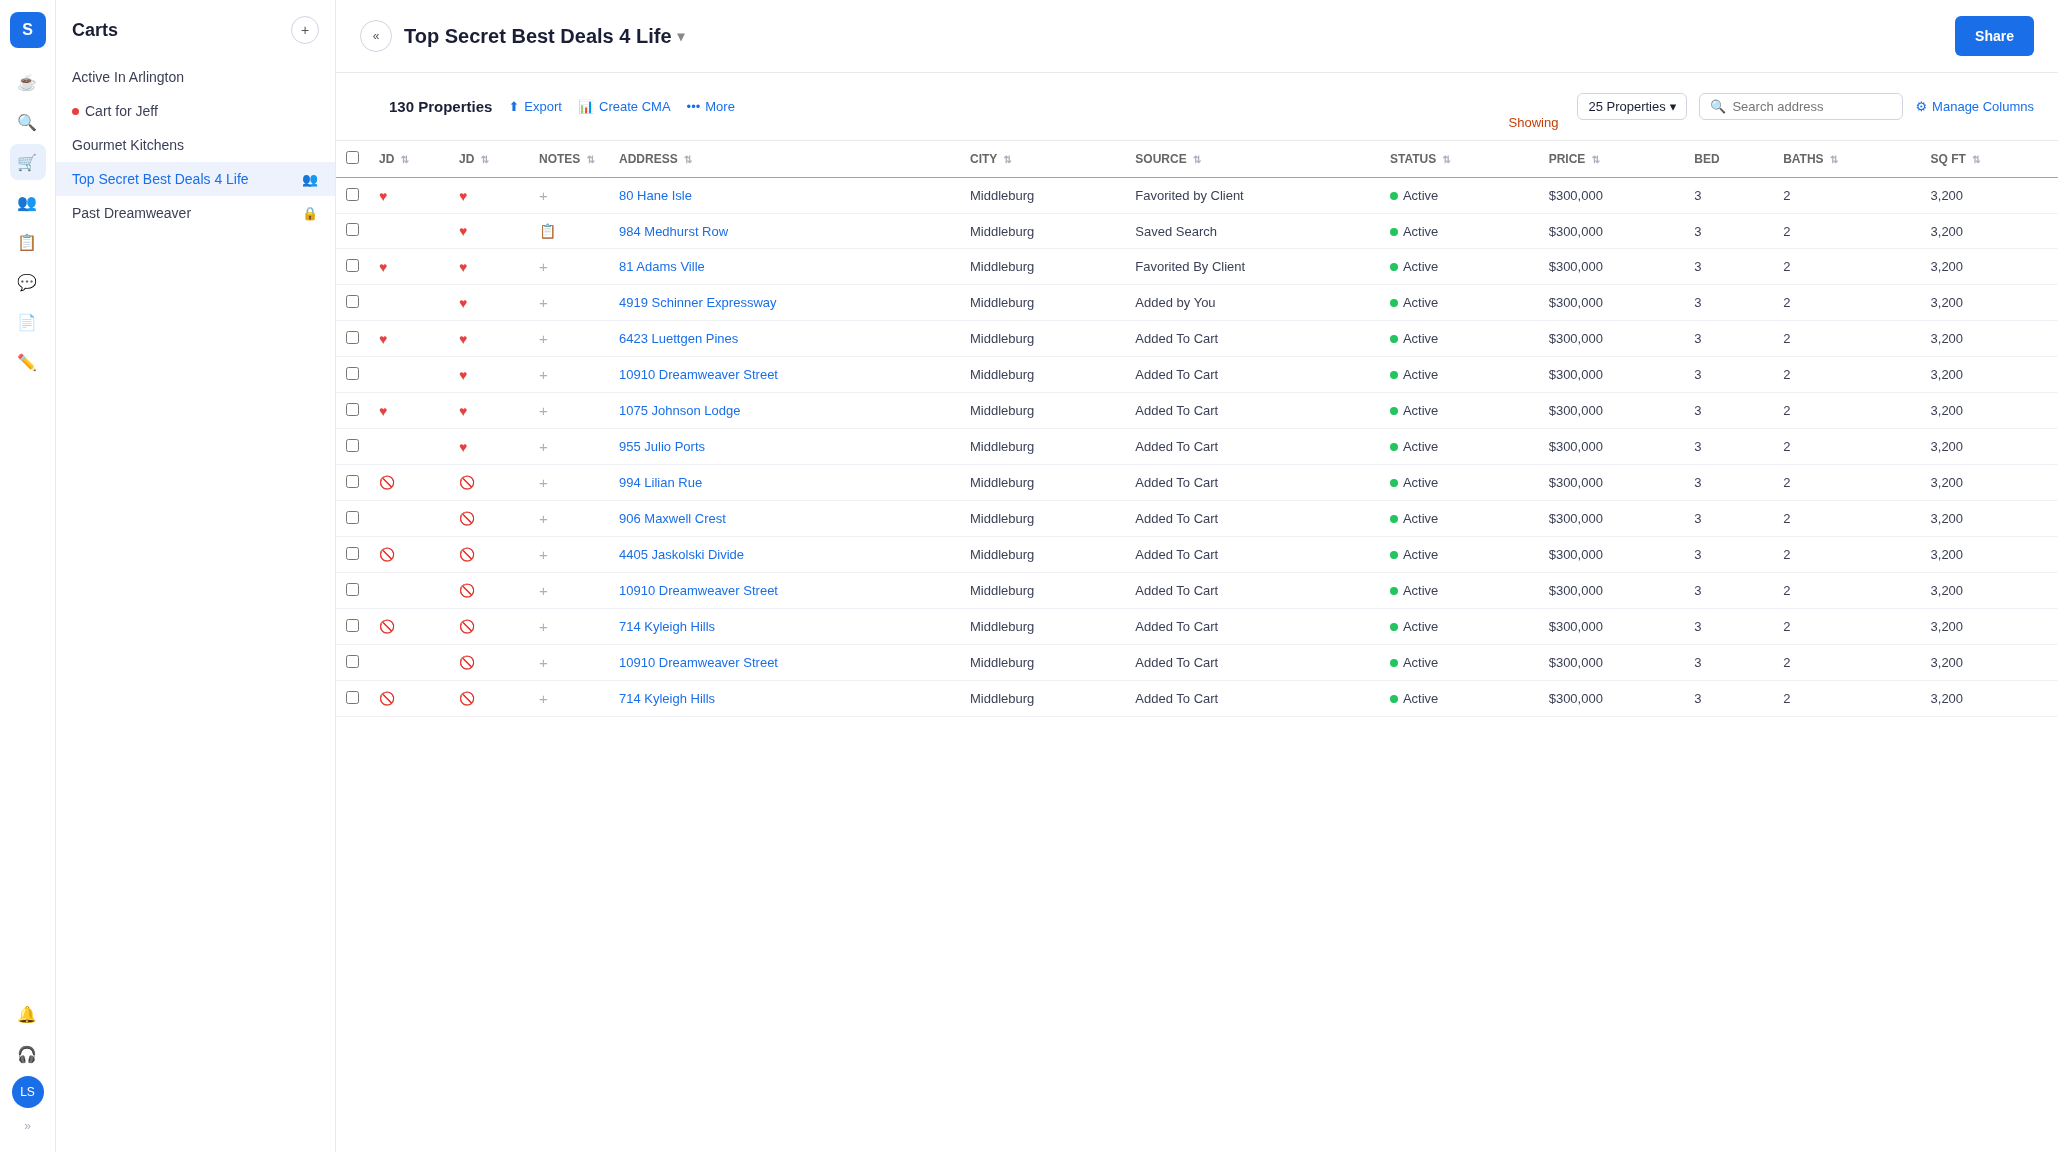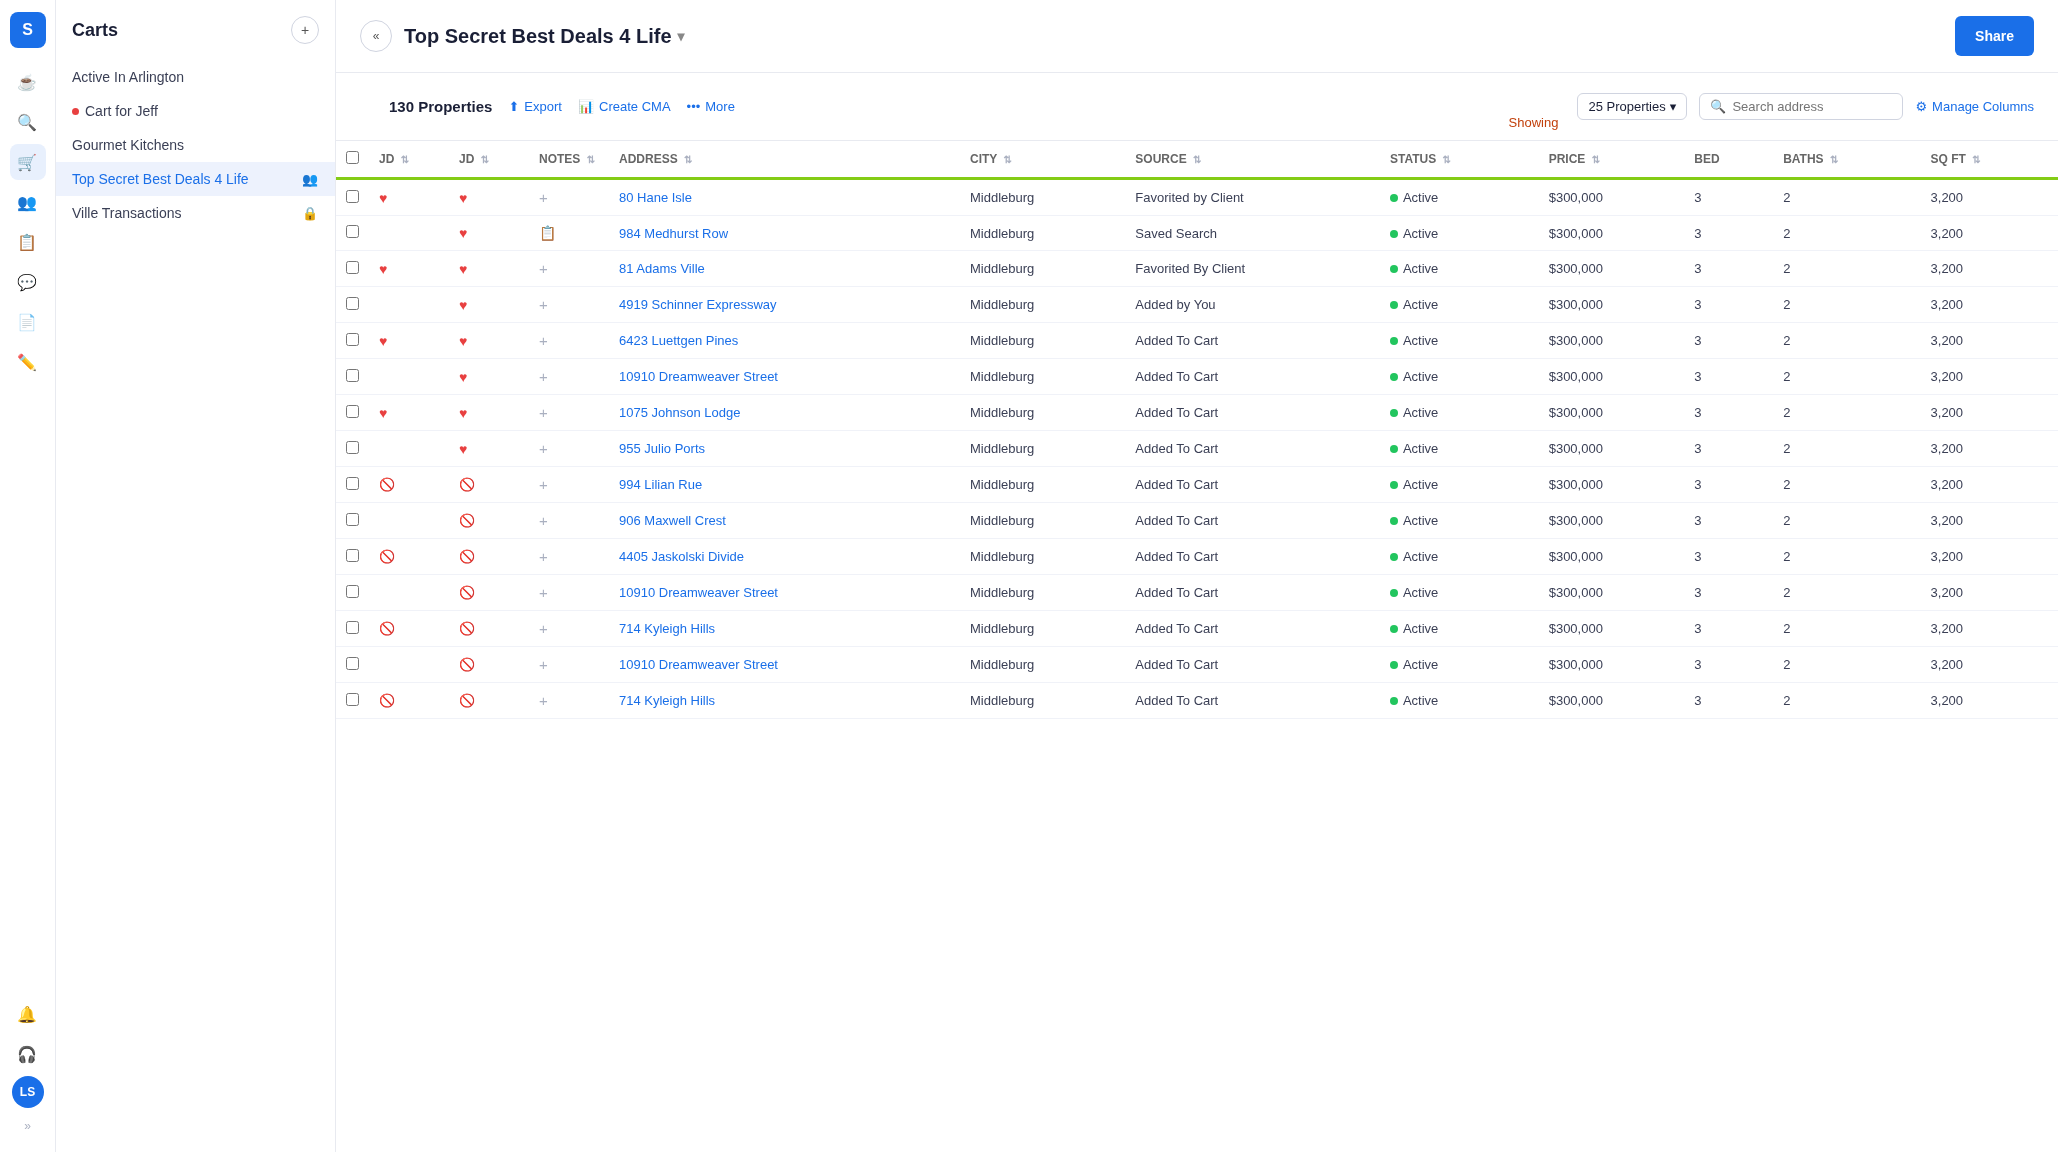--- a/index.html
+++ b/index.html
@@ -36,21 +36,21 @@
     .icon-rail .nav-icon.active {
       background: #e8f0fd;
       color: #1a6fe8;
     }
     .icon-rail .spacer { flex: 1; }
     .icon-rail .avatar {
       width: 32px; height: 32px;
       background: #1a6fe8;
       border-radius: 50%;
       display: flex; align-items: center; justify-content: center;
-      color: #fff; font-size: 12px; font-weight: 700;
+      color: #fff; font-size: 12px; font-weight: 400;
     }
     .icon-rail .collapse-btn {
       width: 36px; height: 28px;
       display: flex; align-items: center; justify-content: center;
       color: #aab0c0; font-size: 12px; cursor: pointer;
     }
 
     
     .sidebar {
       width: 280px;
@@ -175,21 +175,21 @@
       width: 100%;
       border-collapse: collapse;
       font-size: 13px;
     }
     thead th {
       padding: 10px 10px;
       text-align: left;
       color: #666;
       font-weight: 600;
       font-size: 12px;
-      border-bottom: 3px solid #84cc16;
+      border-bottom: 1px solid #84cc16;
       white-space: nowrap;
       background: #fff;
       position: sticky; top: 0;
     }
     thead th .sort-arrows { color: #aab0c0; font-size: 10px; margin-left: 3px; }
     tbody tr {
       border-bottom: 1px solid #f0f2f8;
     }
     tbody td {
       padding: 9px 10px;
@@ -256,21 +256,21 @@
     </div>
   </div>
   <div class="sidebar-item active">
     <div class="sidebar-item-left">
       <span>Top Secret Best Deals 4 Life</span>
     </div>
     <span class="sidebar-item-icon">👥</span>
   </div>
   <div class="sidebar-item">
     <div class="sidebar-item-left">
-      <span>Ville Transactions</span>
+      <span>Past Dreamweaver</span>
     </div>
     <span class="sidebar-item-icon">🔒</span>
   </div>
 </div>
 
 <div class="main">
 
   <div class="header">
     <div class="header-left">
       <button class="back-btn">«</button>

